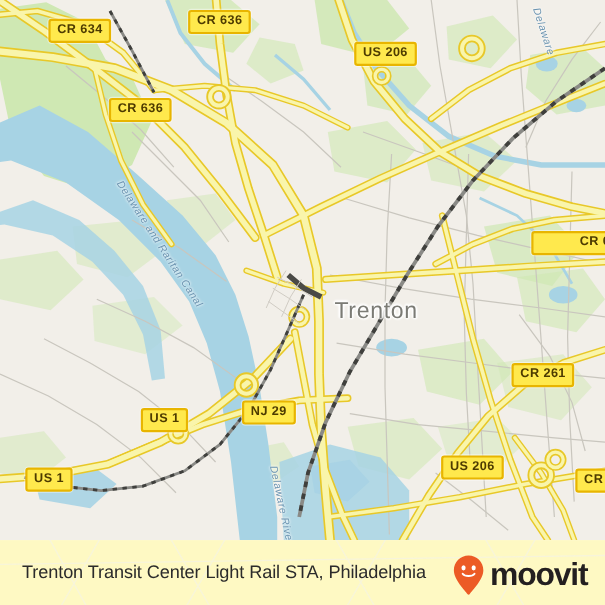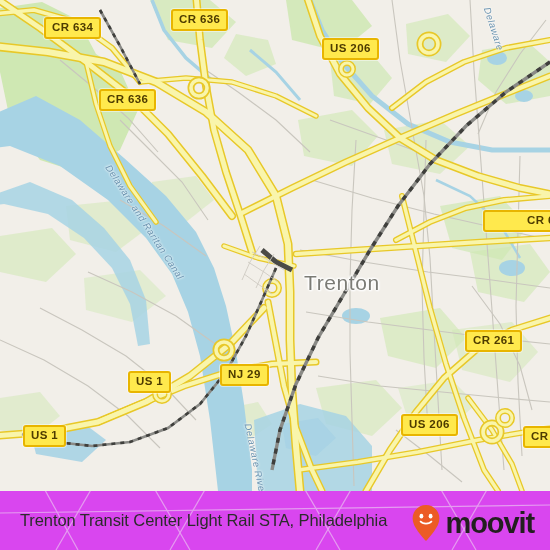--- a/index.html
+++ b/index.html
@@ -96,21 +96,21 @@
     font-size: 15px;
     letter-spacing: .2px;
     background: #ffffff;
   }
 
   
   #footer {
     position: absolute;
     left: 0; top: 491px;
     width: 550px; height: 59px;
-    background: #d946ef;
+    background: #fef9c3;
     overflow: hidden;
   }
   #footer-watermark { position: absolute; left: 0; top: 0; opacity: .5; }
   #footer-title {
     position: absolute;
     left: 20px; top: 0; height: 59px;
     display: flex; align-items: center;
     color: #2b2b2b;
     font-size: 16.5px;
     letter-spacing: -.1px;

